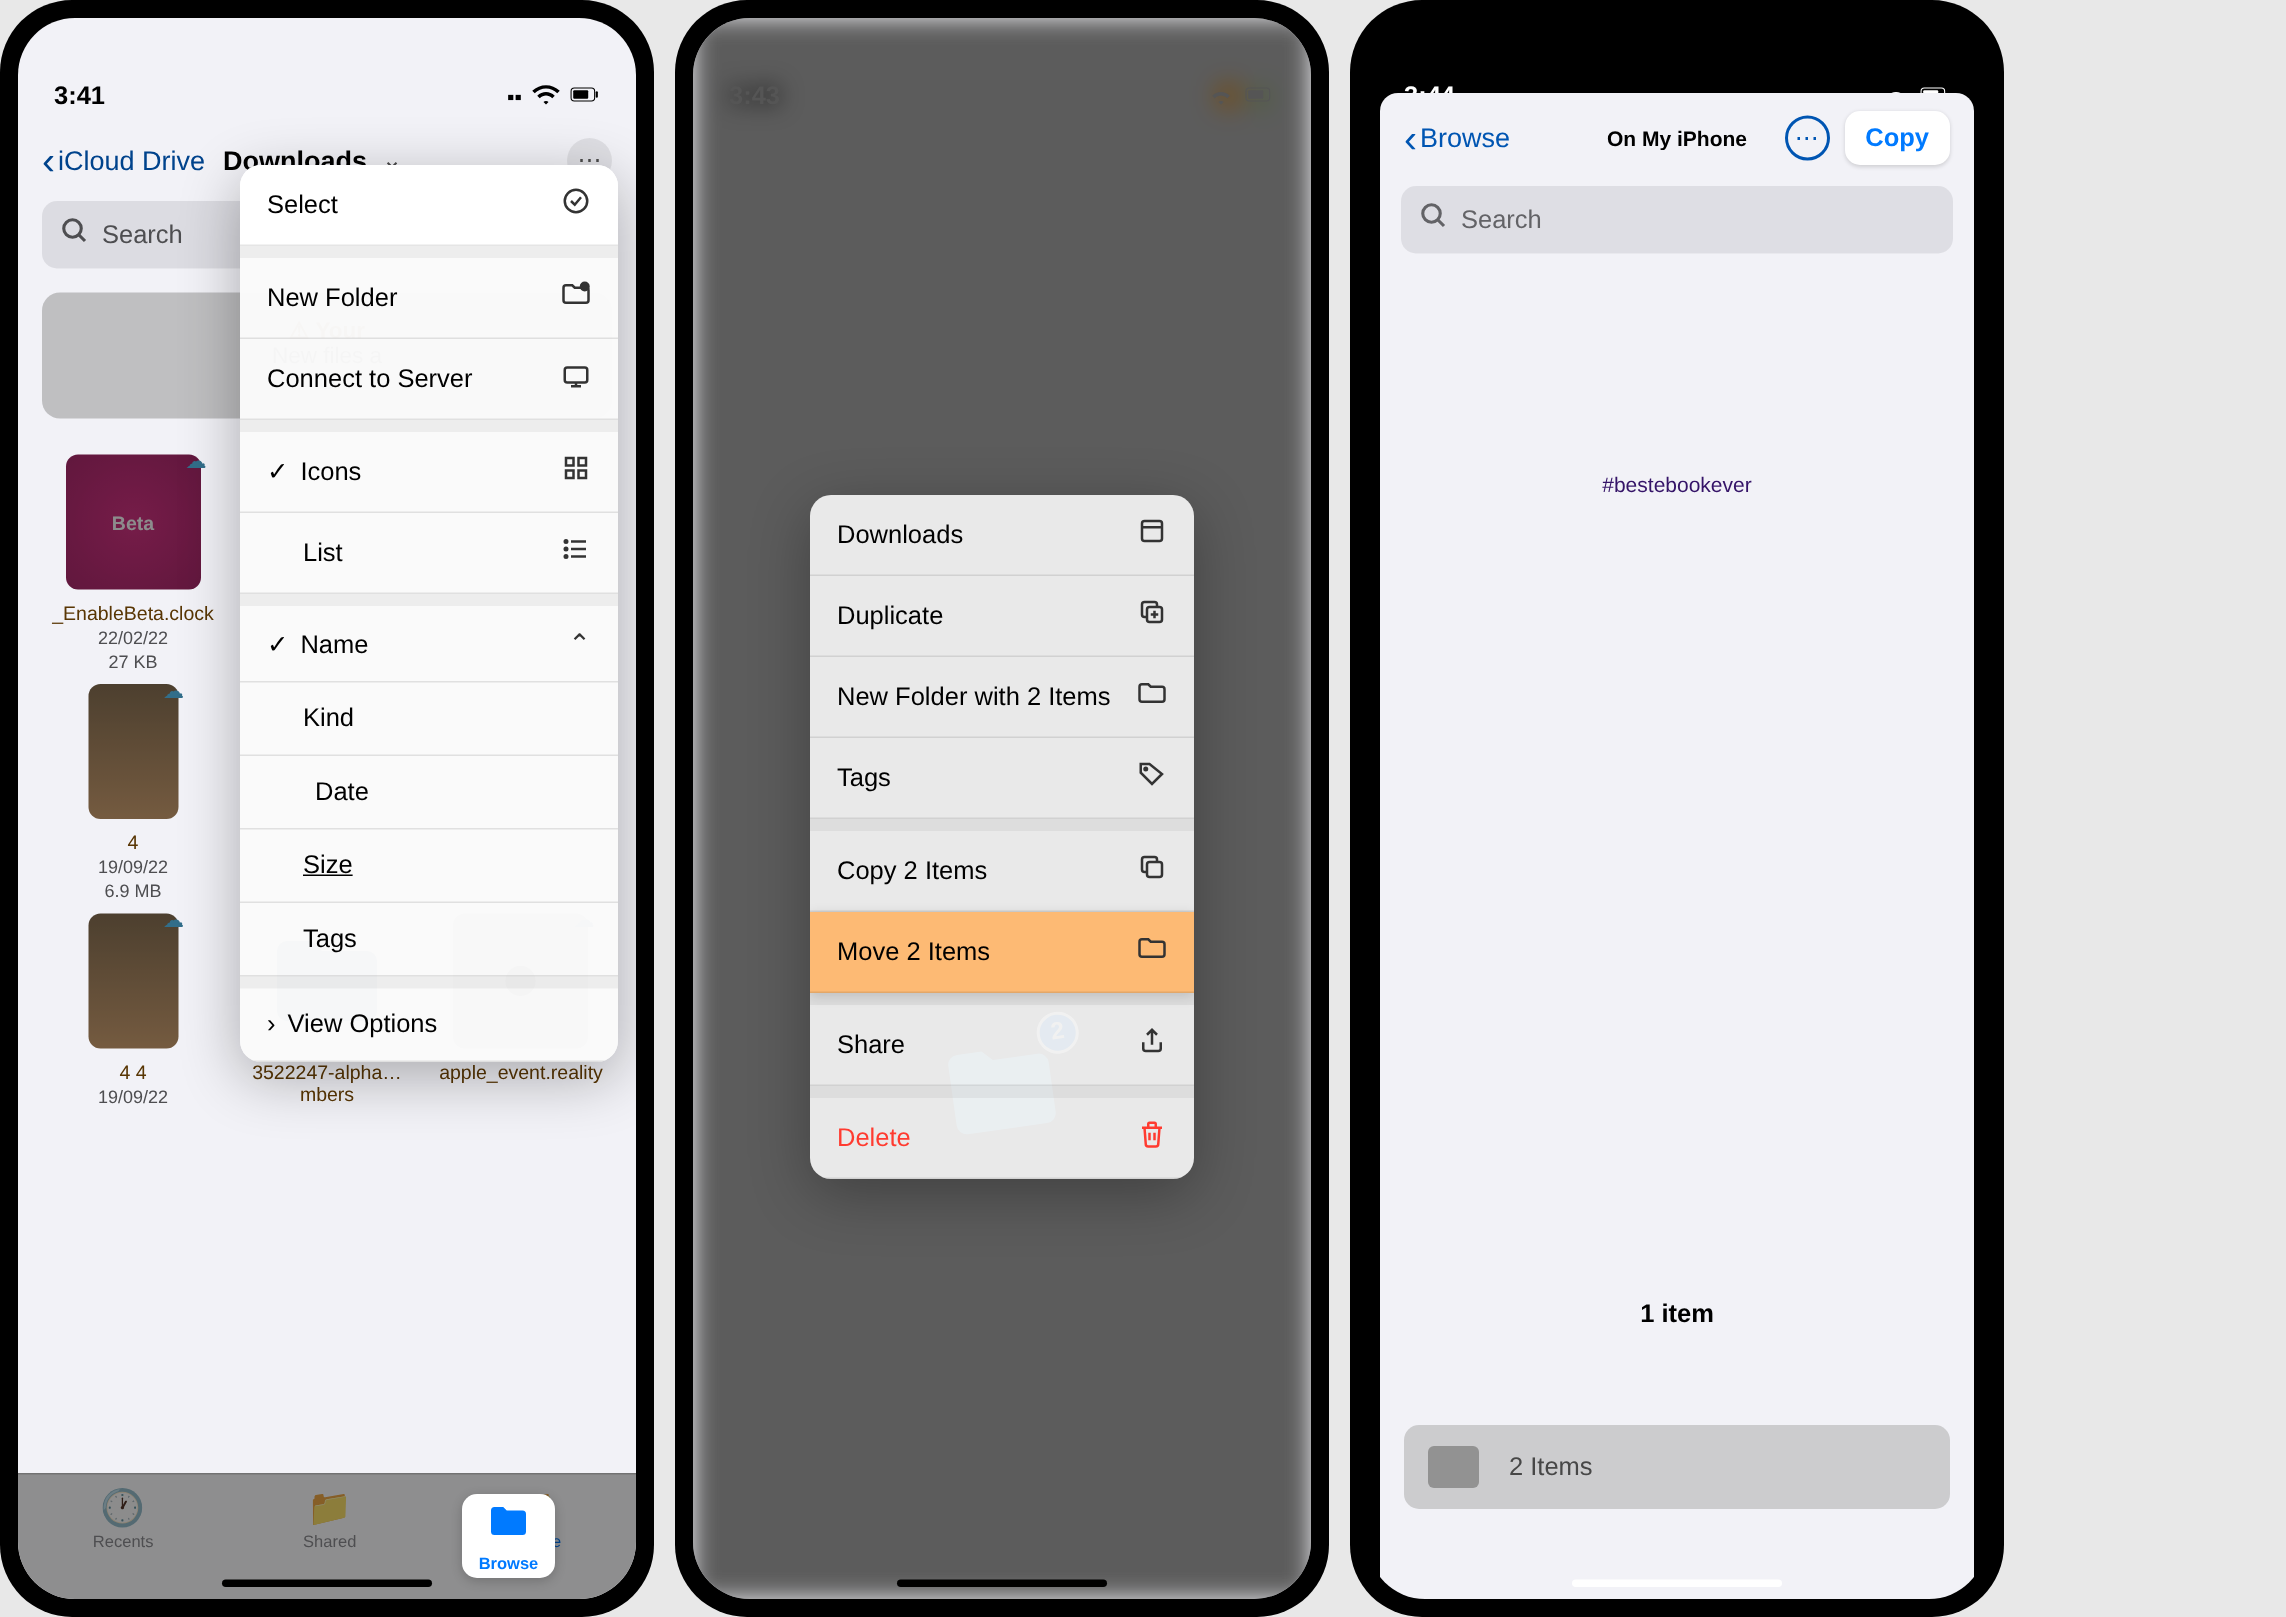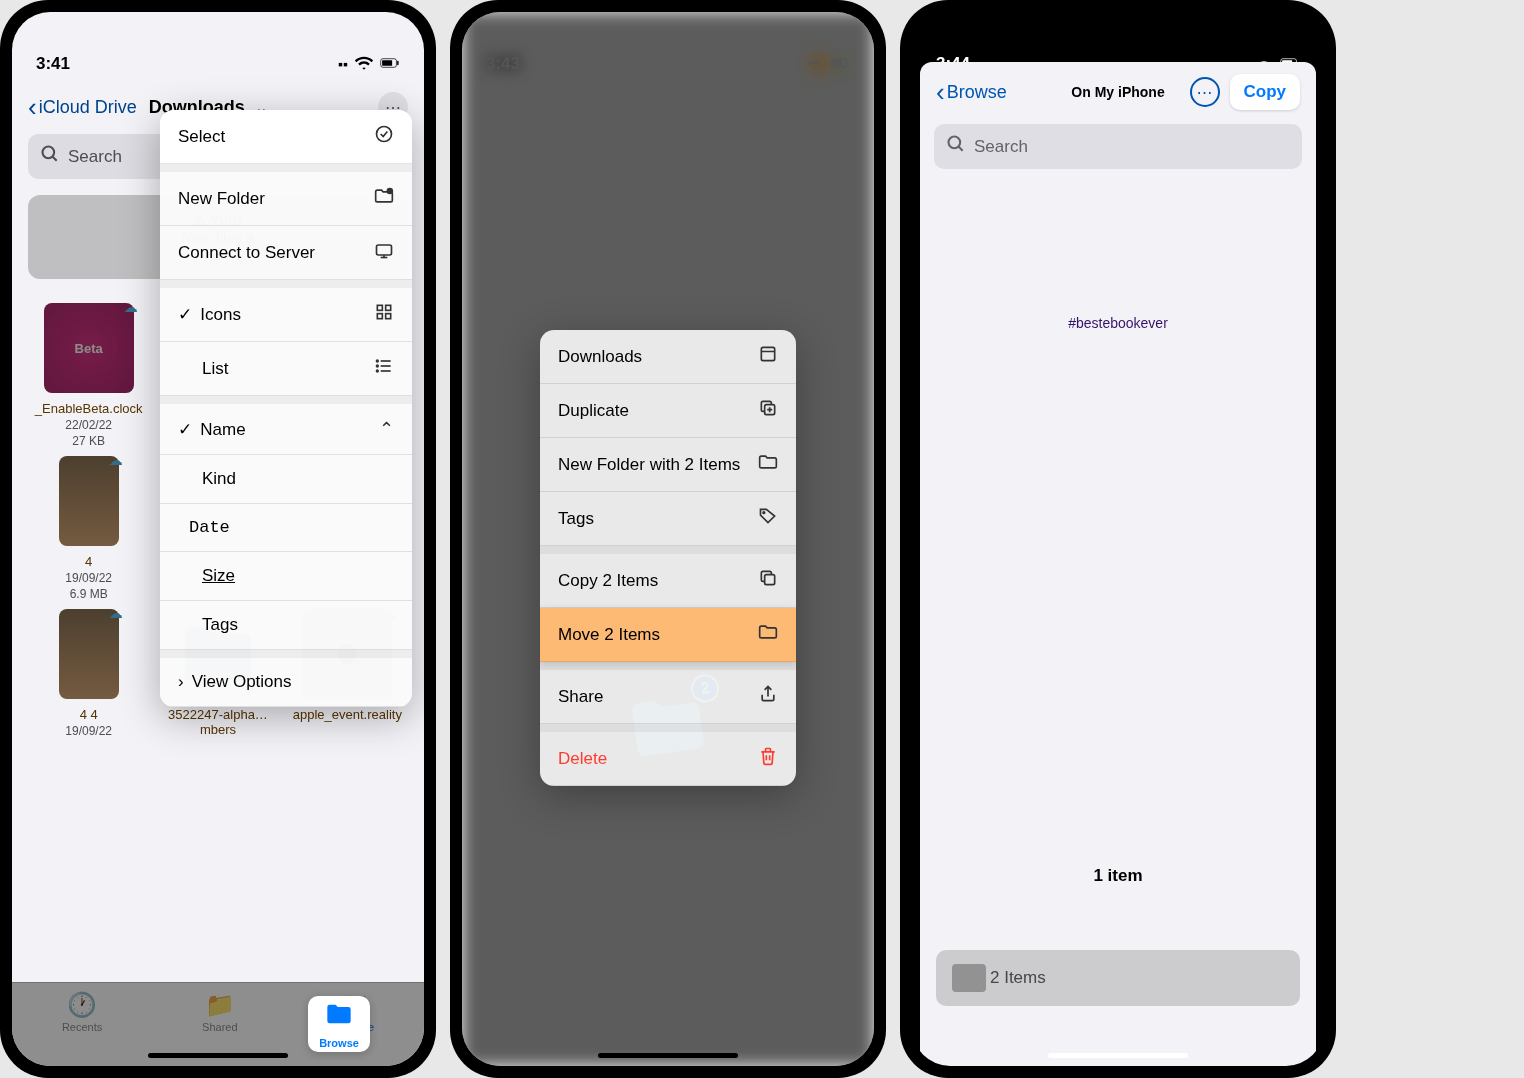--- a/index.html
+++ b/index.html
@@ -55,21 +55,21 @@
 .screen3 { background: #000; }
 .sheet { position: absolute; top: 50px; left: 8px; right: 8px; bottom: 0; background: #f2f2f7; border-radius: 12px 12px 0 0; z-index: 10; }
 .sheet-hdr { display: flex; align-items: center; padding: 12px 16px; position: relative; }
 .sheet-back { color: #007aff; font-size: 18px; display: flex; align-items: center; gap: 2px; }
 .sheet-title { position: absolute; left: 50%; transform: translateX(-50%); font-size: 14px; font-weight: 600; }
 .sheet-more { margin-left: auto; width: 30px; height: 30px; border-radius: 50%; border: 2px solid #007aff; color: #007aff; display: flex; align-items: center; justify-content: center; font-size: 16px; margin-right: 10px; }
 .copy-btn { background: #fff; color: #007aff; font-size: 17px; font-weight: 600; padding: 8px 14px; border-radius: 10px; box-shadow: 0 1px 3px rgba(0,0,0,0.15); }
 .sheet-dim { filter: brightness(0.7); }
 .sheet-file { text-align: center; padding: 140px 20px 20px; color: #4c1d95; font-size: 14px; }
 .sheet-footer { position: absolute; bottom: 180px; left: 0; right: 0; text-align: center; font-size: 17px; font-weight: 600; }
-.sheet-bottom { position: absolute; bottom: 60px; left: 16px; right: 16px; height: 56px; background: rgba(255,255,255,0.6); border-radius: 10px; display: flex; align-items: center; padding: 0 16px; gap: 4px; color: #666; font-size: 17px; }
+.sheet-bottom { position: absolute; bottom: 60px; left: 16px; right: 16px; height: 56px; background: rgba(255,255,255,0.6); border-radius: 10px; display: flex; align-items: center; padding: 0 16px; gap: 20px; color: #666; font-size: 17px; }
 .folder-small { width: 34px; height: 28px; background: #d0d0d0; border-radius: 4px; }
 
 
 .browse-hl { position: absolute; bottom: 14px; right: 54px; width: 62px; height: 56px; background: #fff; border-radius: 10px; z-index: 50; display: flex; flex-direction: column; align-items: center; justify-content: center; box-shadow: 0 2px 8px rgba(0,0,0,0.2); }
 .browse-hl .tab-icon { color: #007aff; font-size: 26px; }
 .browse-hl .lbl { font-size: 11px; color: #007aff; font-weight: 600; }
 
 svg { width: 20px; height: 20px; }
 </style>
 </head>
@@ -238,21 +238,21 @@
       </div>
       <div class="menu-sep"></div>
       <div class="menu-item">
         <span><span class="check">✓</span><span>Name</span></span>
         <span class="menu-icon">⌃</span>
       </div>
       <div class="menu-item">
         <span style="margin-left:24px;">Kind</span>
       </div>
       <div class="menu-item">
-        <span style="margin-left:11px;font-family:Liberation Mono, monospace;">Date</span>
+        <span style="margin-left:32px;">Date</span>
       </div>
       <div class="menu-item">
         <span style="margin-left:24px;text-decoration:underline;">Size</span>
       </div>
       <div class="menu-item">
         <span style="margin-left:24px;">Tags</span>
       </div>
       <div class="menu-sep"></div>
       <div class="menu-item">
         <span><span style="margin-right:8px;">›</span><span>View Options</span></span>

